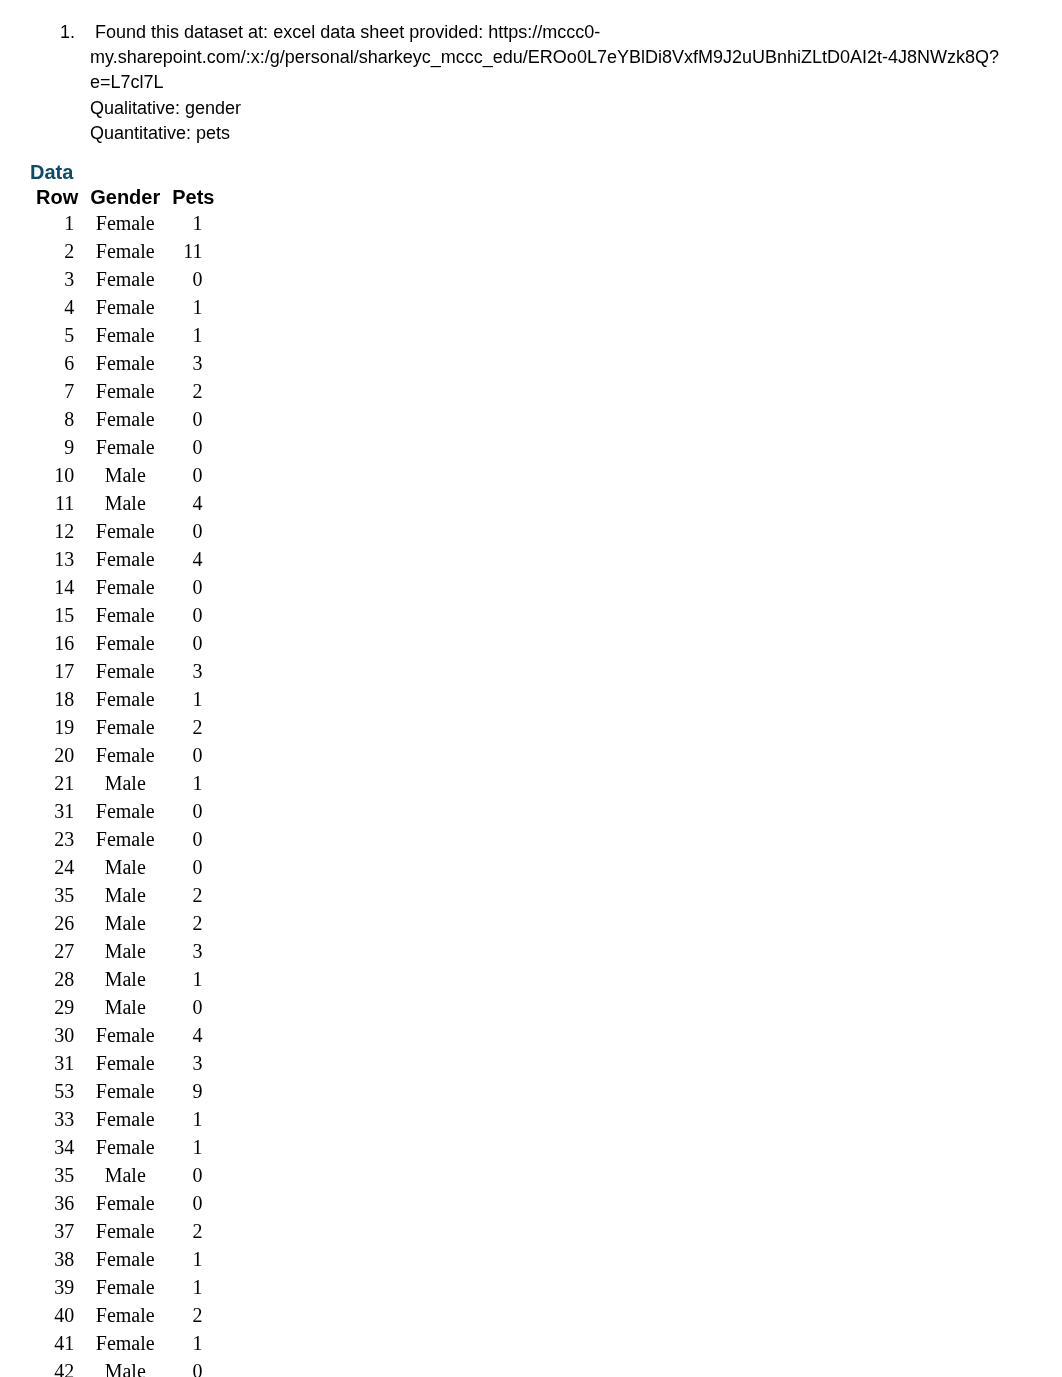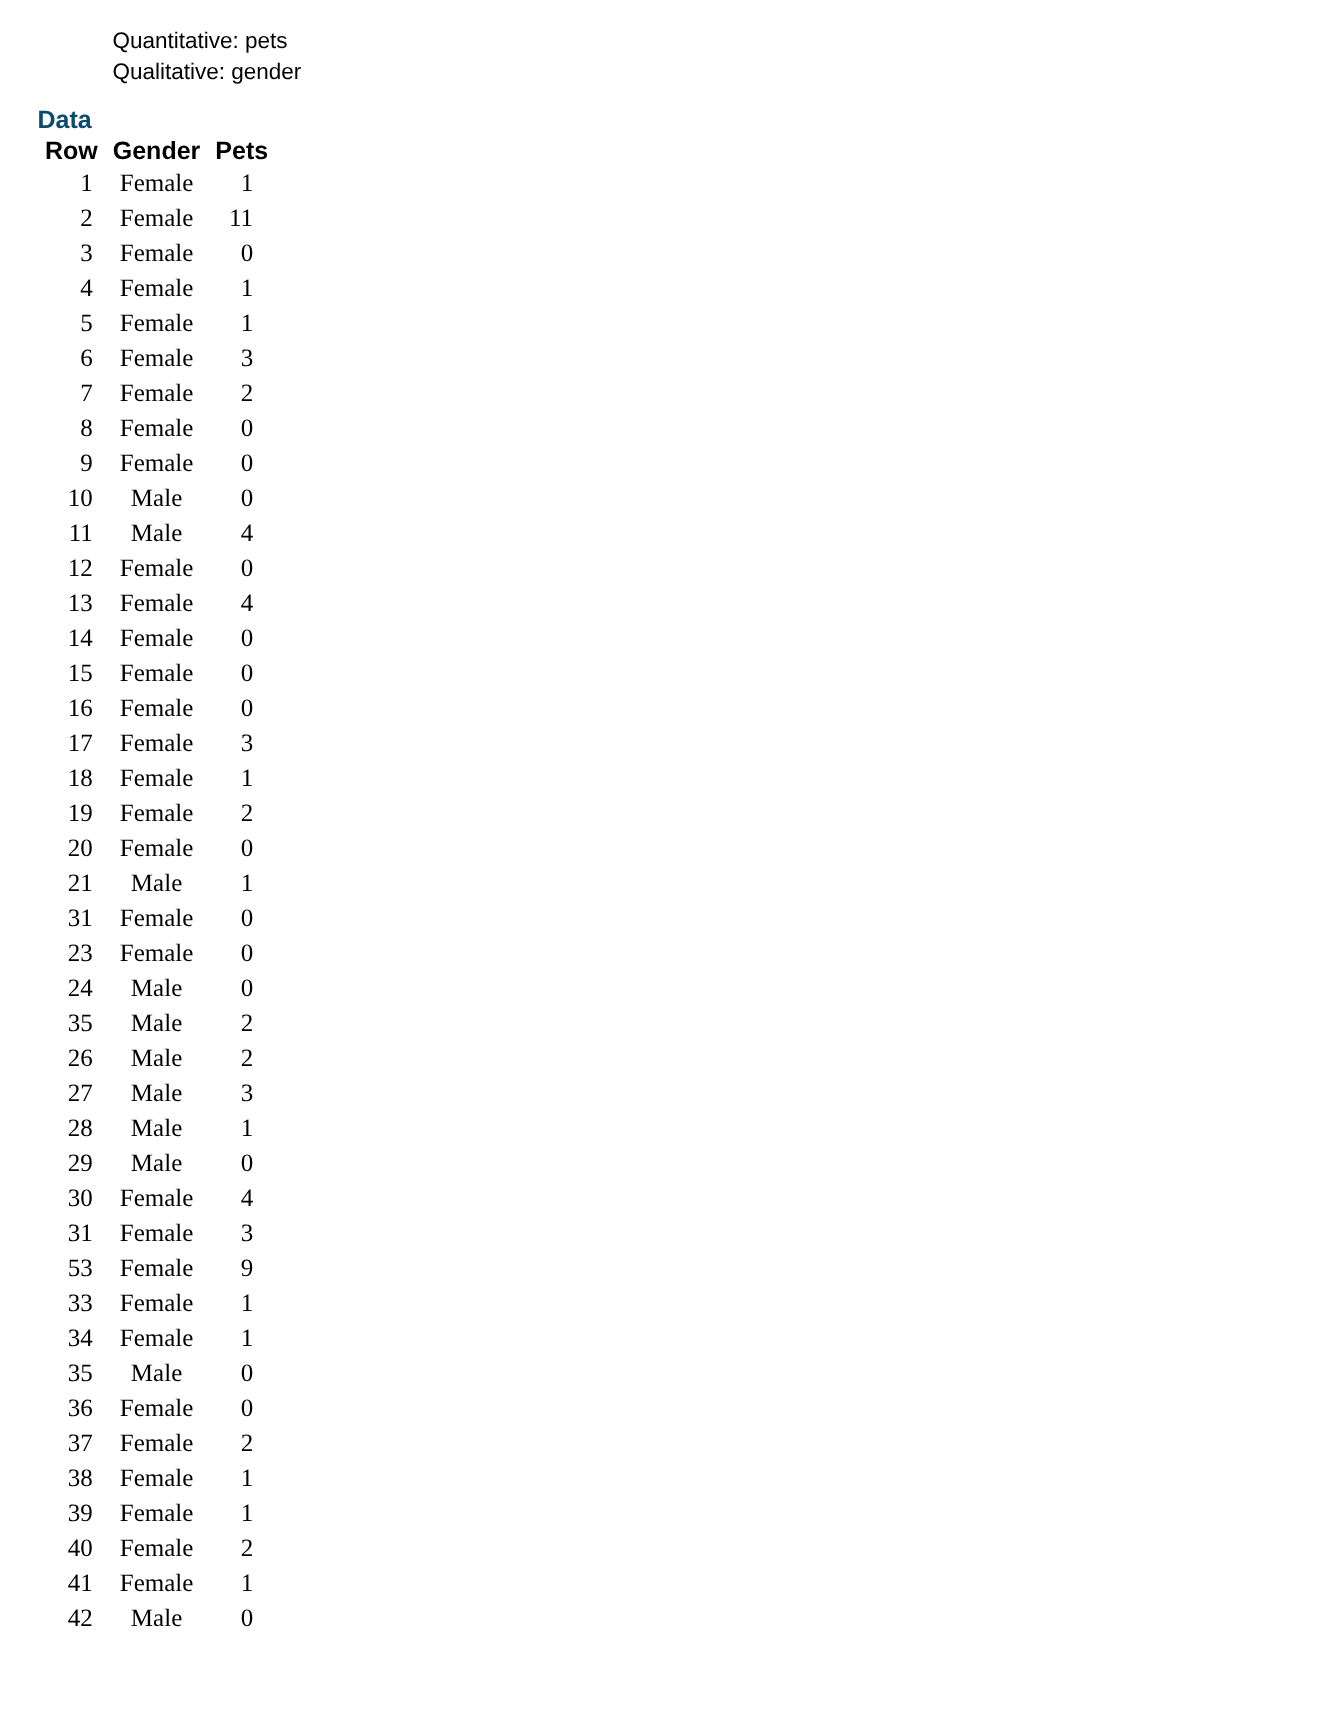--- a/index.html
+++ b/index.html
@@ -75,22 +75,27 @@
       text-align: center;
     }
     th.col-pets {
       text-align: left;
     }
   </style>
 </head>
 <body>
 
 <div class="list-section">
+  <div class="list-line">
+    <span class="list-number">1.</span>
+    <span class="list-content">Found this dataset at: excel data sheet provided: https://mccc0-</span>
+  </div>
+  <div class="list-line">my.sharepoint.com/:x:/g/personal/sharkeyc_mccc_edu/EROo0L7eYBlDi8VxfM9J2uUBnhiZLtD0AI2t-4J8NWzk8Q?e=L7cl7L</div>
+  <div class="list-line">Qualitative: gender</div>
   <div class="list-line">Quantitative: pets</div>
-  <div class="list-line">Qualitative: gender</div>
 </div>
 
 <div class="section-title">Data</div>
 
 <table>
   <thead>
     <tr>
       <th class="col-row">Row</th>
       <th class="col-gender">Gender</th>
       <th class="col-pets">Pets</th>

